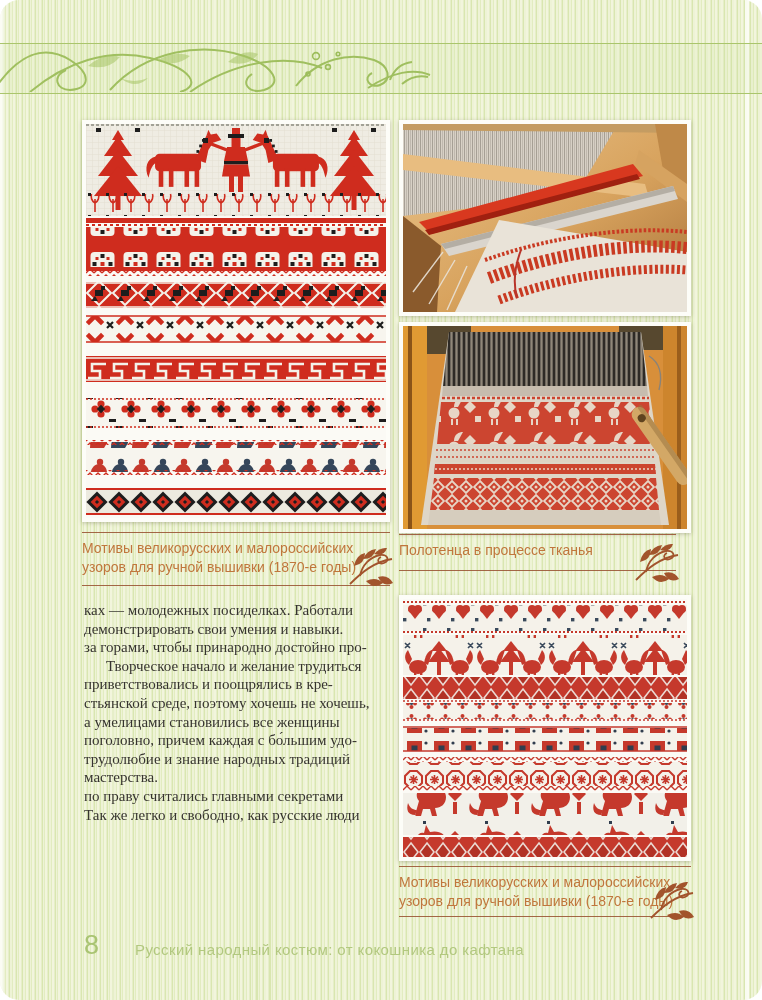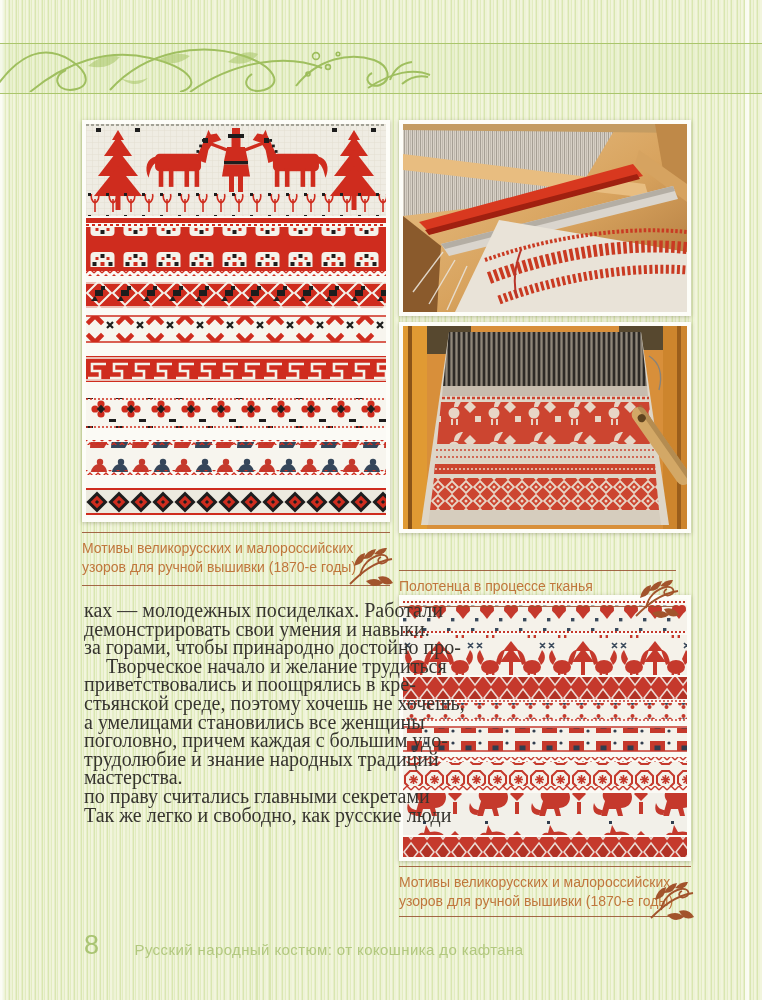--- a/index.html
+++ b/index.html
@@ -6,20 +6,21 @@
   body{font-family:"Liberation Sans",sans-serif;}
   .stage{
     position:relative;width:762px;height:1000px;overflow:hidden;
     background:
       repeating-linear-gradient(90deg,
         #f2f5dd 0px,#f2f5dd 2px,
         #e6eec9 2px,#e6eec9 3px,
         #d9e6b0 3px,#d9e6b0 4px,
         #eef3d6 4px,#eef3d6 5.5px,
         #e2ecc0 5.5px,#e2ecc0 6.5px);
+    border-radius: 19px;
   }
   .edge-strip{position:absolute;top:0;height:1000px;background:rgba(255,255,255,.65);}
   .edge-left{left:0;width:4px;}
   .edge-right{left:745px;width:4px;}
 
   
   .orn-band{
     position:absolute;left:0;top:43px;width:762px;height:49px;
     border-top:1px solid #aac56c;border-bottom:1px solid #aac56c;
     background:rgba(190,214,130,.10);
@@ -35,35 +36,35 @@
   .figure svg{display:block;}
 
   
   .caption{position:absolute;color:#c0763c;font-size:14px;line-height:19px;}
   .caption .rule{position:absolute;left:0;right:0;height:0;border-top:1px solid rgba(150,78,45,.85);}
   .caption .rule-top{top:0;}
   .caption .rule-bottom{bottom:0;}
   .caption .cap-text{display:block;padding:7px 0 6px 0;}
   .cap-left{left:82px;top:532px;width:308px;height:54px;}
   .cap-left .cap-text{width:300px;}
-  .cap-right{left:399px;top:534px;width:277px;height:37px;margin-top:36px;}
+  .cap-right{left:399px;top:534px;width:277px;height:37px;}
   .cap-bottom{left:399px;top:866px;width:292px;height:51px;}
   .cap-bottom .cap-text{width:284px;}
   .cap-flourish{position:absolute;right:-4px;top:12px;}
   .cap-right .cap-flourish{top:6px;}
 
   
   .body-text{position:absolute;left:84px;top:601px;width:310px;color:#36342f;
-    font-family:"Liberation Serif",serif;font-size:20px;line-height:18.6px;}
+    font-family:"Liberation Serif",serif;font-size:15px;line-height:18.6px;}
   .body-text .line{white-space:nowrap;}
   .body-text .indent{padding-left:22px;}
 
   
   .footer-num{position:absolute;left:84px;top:930px;font-size:27px;color:#a9c472;}
-  .footer-title{position:absolute;left:134px;top:941px;width:390px;text-align:center;
+  .footer-title{position:absolute;left:134px;top:941px;width:390px;text-align:right;
     font-size:15px;letter-spacing:.4px;color:#b2c87f;}
 </style>
 </head>
 <body>
 
 <div class="stage">
 
   <div class="edge-strip edge-left"></div>
   <div class="edge-strip edge-right"></div>
 

